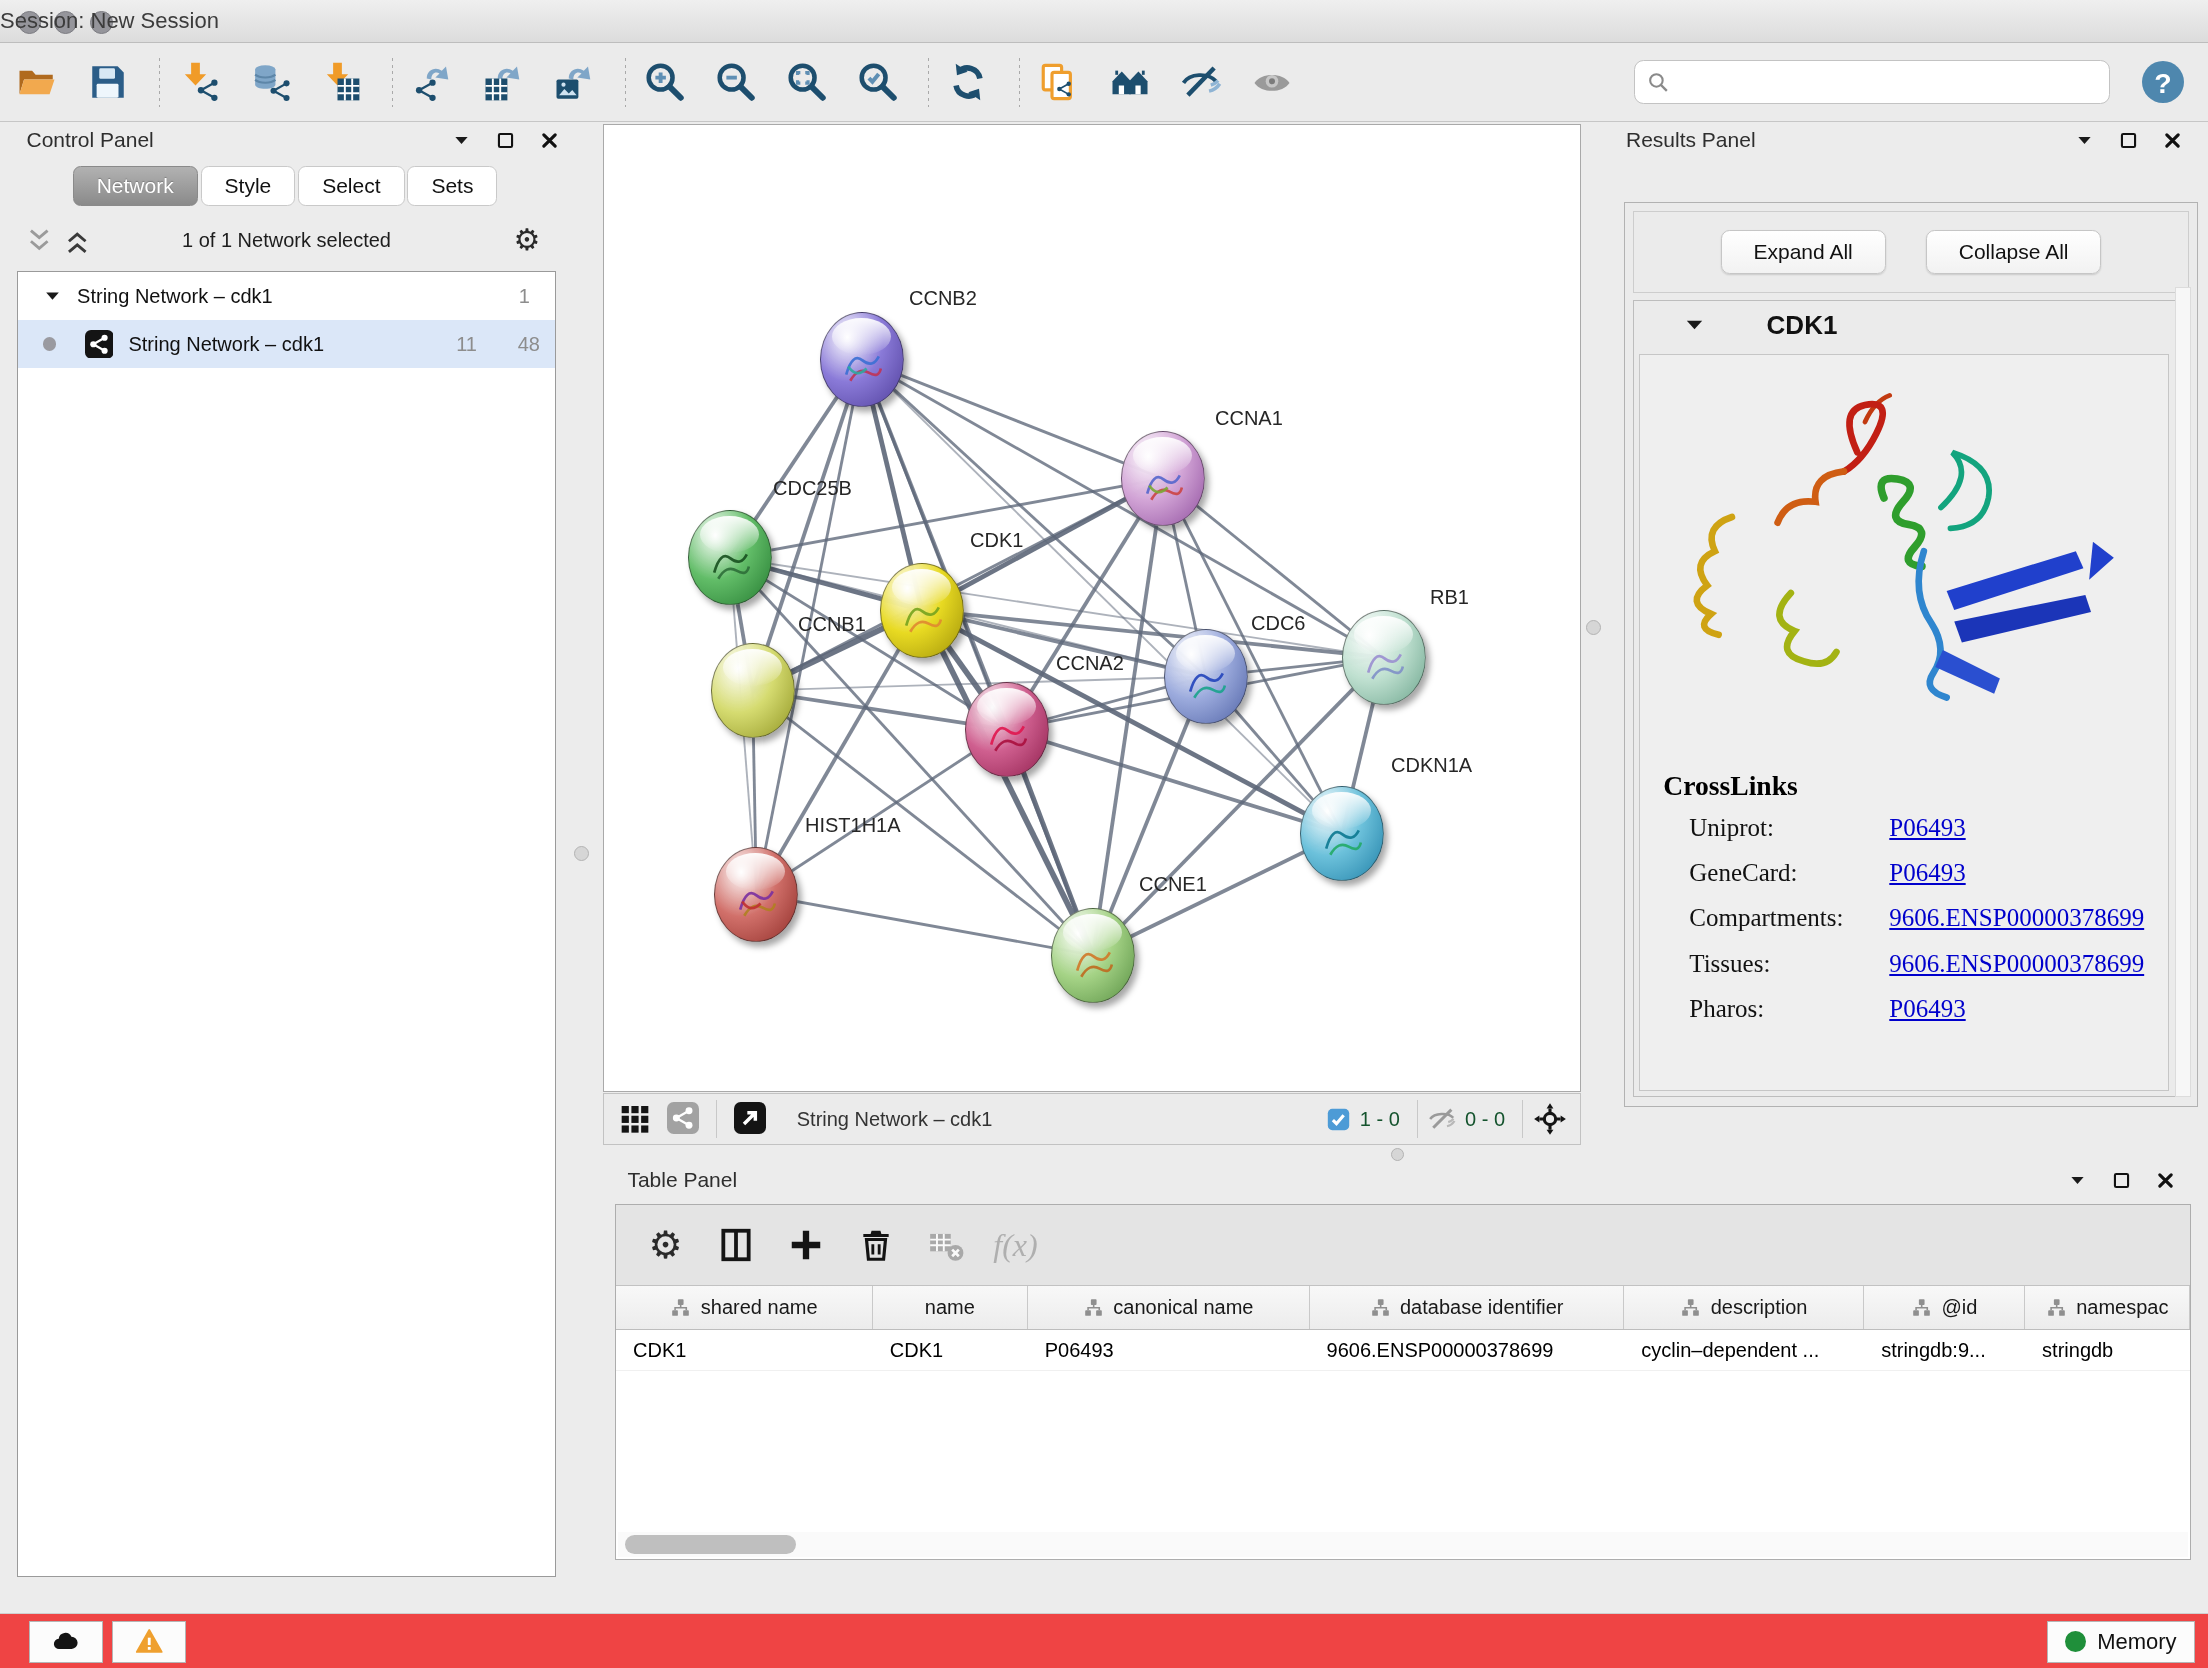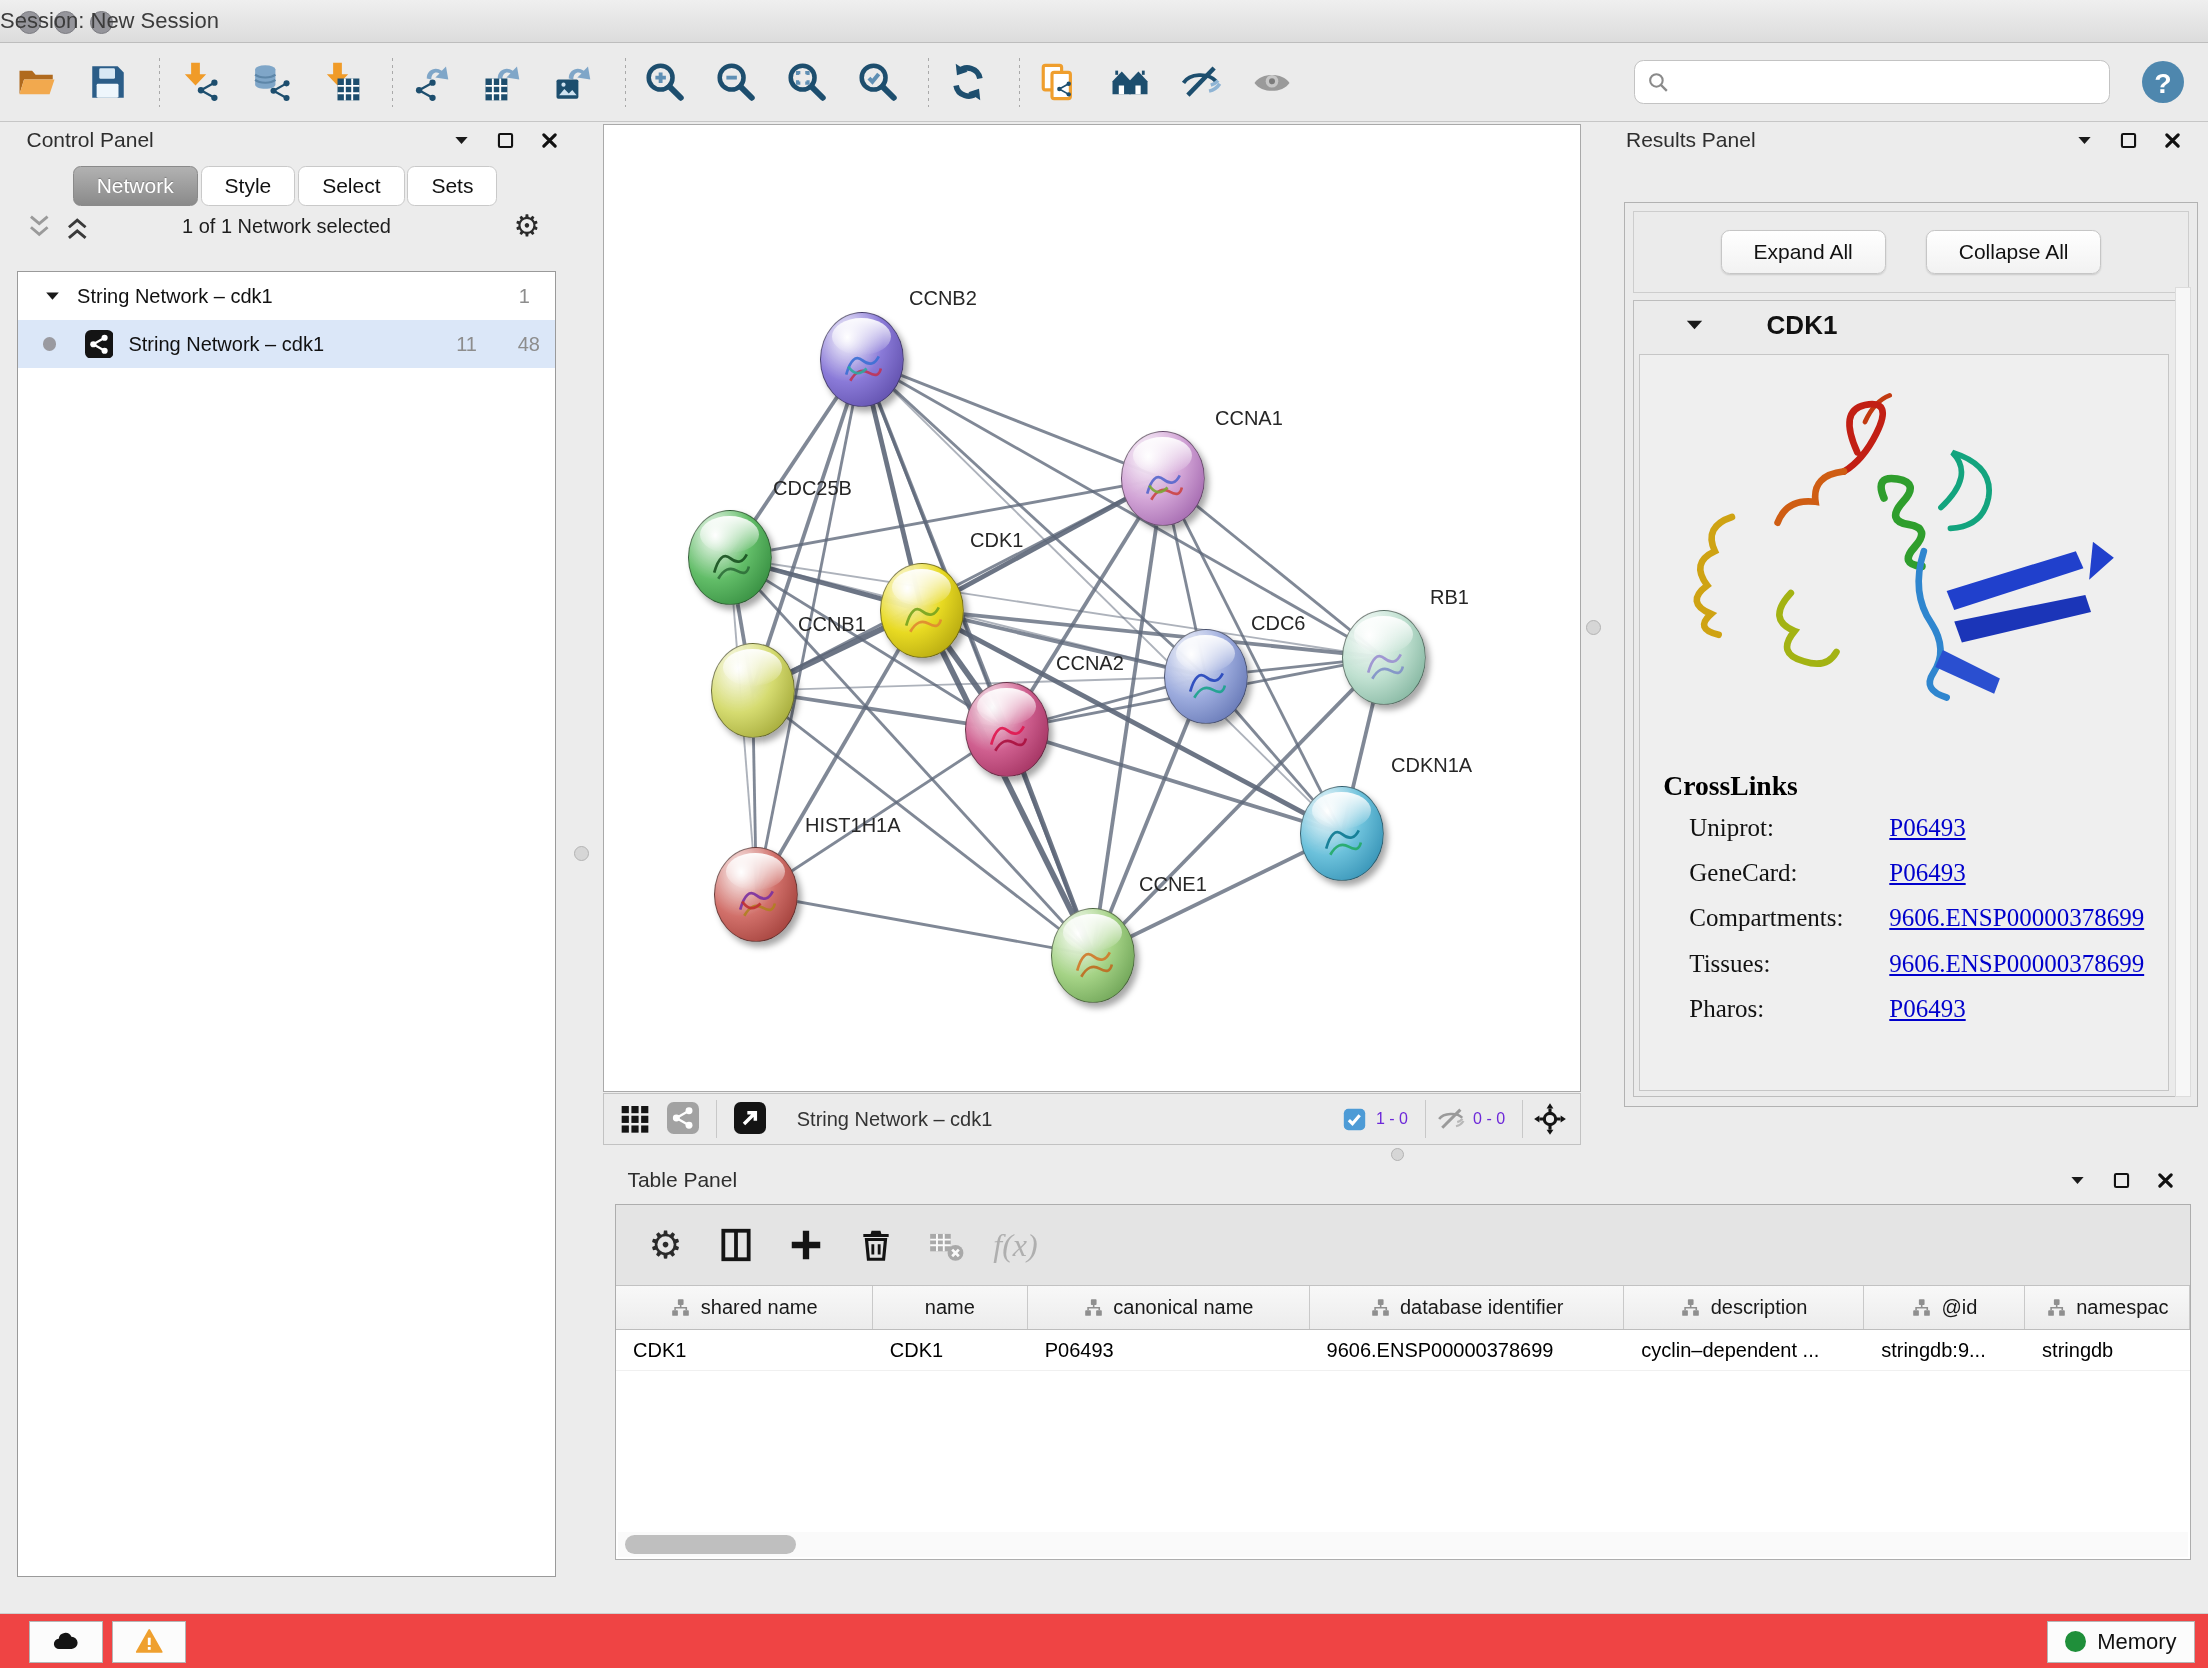--- a/index.html
+++ b/index.html
@@ -34,21 +34,21 @@
   .ph-icons{position:absolute;display:flex;gap:23px;align-items:center;}
   .ph-icons svg{width:21px;height:21px;}
   .tab{height:40px;border:1px solid #c9c9c9;background:#fff;color:#111;font-size:21px;
     padding:0 23px;border-radius:7.6px;margin-right:2.9px;cursor:pointer;font-family:"Liberation Sans",sans-serif;}
   .tab.active{background:linear-gradient(#b2b2b2,#8a8a8a);color:#fff;border-color:#8a8a8a;
     text-shadow:0 -1px 1px rgba(0,0,0,.25);}
 
   
   .control-panel{position:absolute;left:9.5px;top:126px;width:554px;height:1455px;}
   .cp-tabs{position:absolute;left:0;right:0;top:40px;display:flex;justify-content:center;}
-  .cp-selrow{position:absolute;left:0;right:0;top:81px;height:42px;}
+  .cp-selrow{position:absolute;left:0;right:0;top:95px;height:42px;}
   .chev-btn{position:absolute;top:5.7px;width:28.5px;height:28.5px;background:transparent;border:none;padding:0;cursor:pointer;}
   .cp-sel-label{position:absolute;left:0;right:0;top:7.6px;text-align:center;font-size:20px;color:#1d1d1d;}
   .gear-glyph{font-size:30px;color:#2a2a2a;line-height:30px;}
   .cp-tree{position:absolute;left:7.6px;right:7.6px;top:145px;bottom:3.8px;background:#fff;border:1px solid #9a9a9a;}
   .tree-row{position:relative;height:48px;display:flex;align-items:center;font-size:20px;color:#111;}
   .tree-row.selected{background:#dbe7f8;}
   .tree-count{color:#8d8d8d;}
 
   
   .net-canvas{position:absolute;left:603px;top:124px;width:978px;height:968px;background:#fff;
@@ -61,21 +61,21 @@
     background:linear-gradient(rgba(255,255,255,.95),rgba(255,255,255,.02));}
   .node svg{position:absolute;left:17px;top:25px;width:49px;height:55px;}
   .node-label{position:absolute;font-size:20px;font-weight:500;color:#262626;white-space:nowrap;}
 
   .navigator{position:absolute;left:603px;top:1093px;width:978px;height:52px;background:#ebebeb;
     border:1px solid #c2c2c2;box-sizing:border-box;display:flex;align-items:center;}
   .nav-icon{width:36px;height:36px;border:none;background:transparent;padding:0;margin:0 5.7px;cursor:pointer;}
   .nav-icon svg{width:32px;height:32px;}
   .nav-div{width:1px;height:38px;background:#c8c8c8;margin:0 9.5px;}
   .nav-title{font-size:20px;color:#333;margin-left:23px;}
-  .nav-count{font-size:16px;color:#6d28d9;margin:0 7.6px;}
+  .nav-count{font-size:20px;color:#14532d;margin:0 7.6px;}
 
   .grip{position:absolute;width:13.3px;height:13.3px;border-radius:50%;background:#d6d6d6;border:1px solid #b3b3b3;}
 
   
   .results-panel{position:absolute;left:1607px;top:126px;width:601px;height:1484px;}
   .rp-tabrow{position:absolute;left:0;right:0;top:34px;display:flex;justify-content:center;}
   .rp-box{position:absolute;left:17px;top:76px;width:574px;height:905px;background:#ebebeb;
     border:1px solid #b2b2b2;box-sizing:border-box;}
   .rp-actions{margin:7.6px;height:80px;border:1px solid #cdcdcd;display:flex;align-items:center;justify-content:center;gap:40px;}
   .rp-btn{height:44px;padding:0 32px;background:linear-gradient(#ffffff,#f2f2f2);border:1px solid #c6c6c6;

